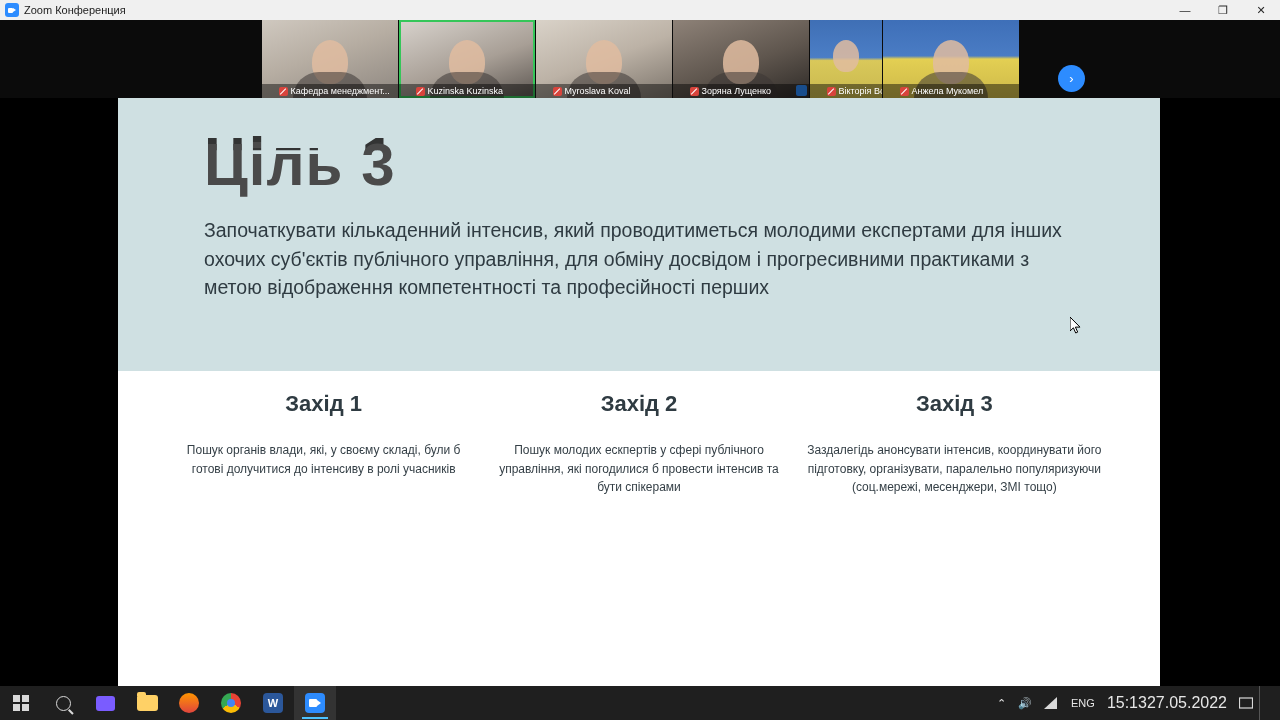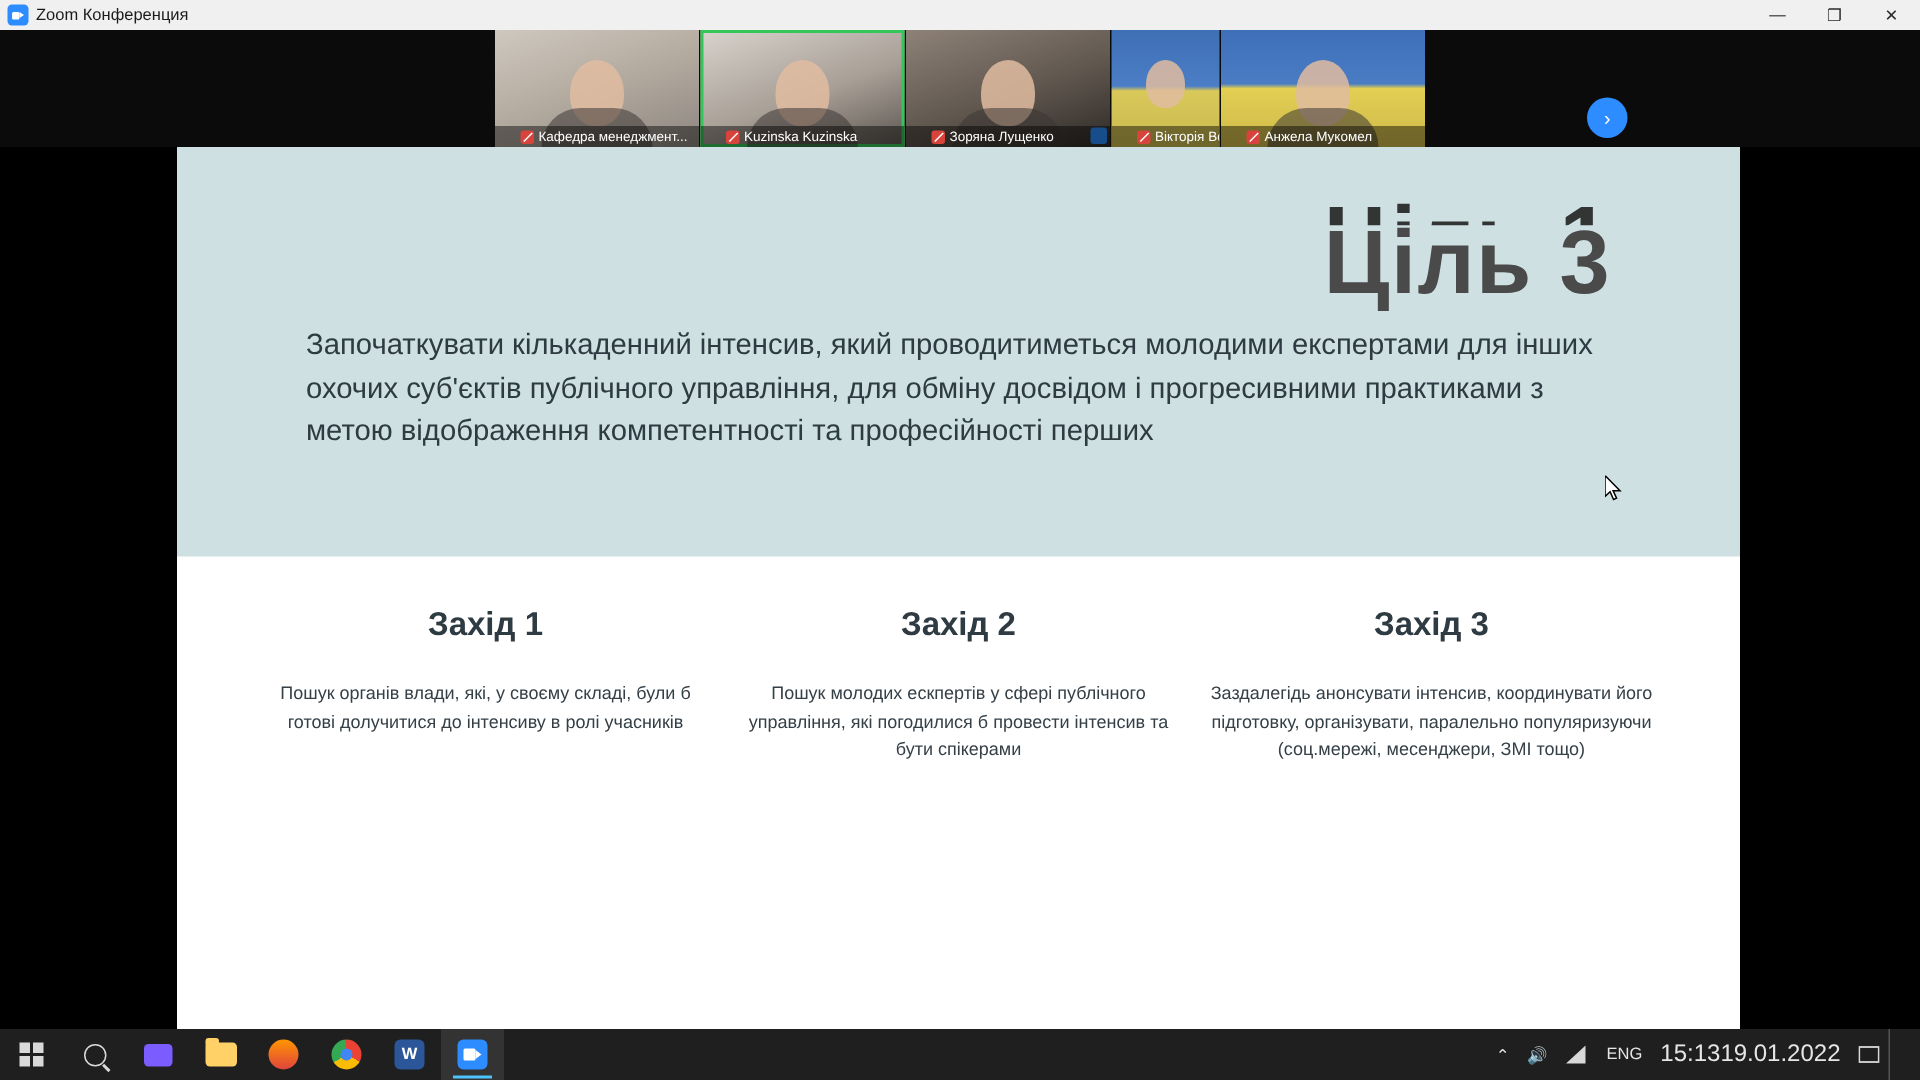--- a/index.html
+++ b/index.html
@@ -180,22 +180,22 @@
     overflow: hidden;
   }
   .slide-top {
     height: 273px;
     background: #cfe0e2;
     padding: 0 86px;
     box-sizing: border-box;
   }
   .goal-title {
     position: relative;
-    text-align: right;
-    padding-top: 42px;
+    text-align: left;
+    padding-top: 32px;
     height: 110px;
     box-sizing: border-box;
   }
   .goal-ghost {
     position: absolute;
     left: 0; right: 0; top: 26px;
     font-size: 60px;
     font-weight: bold;
     color: #2b2b2b;
     letter-spacing: 1px;
@@ -210,21 +210,21 @@
     letter-spacing: 1px;
   }
   .goal-desc {
     margin-top: 8px;
     font-size: 19.5px;
     line-height: 1.47;
     color: #2f3b42;
   }
   .slide-bottom {
     display: flex;
-    padding: 32px 56px 0 56px;
+    padding: 20px 56px 0 56px;
     box-sizing: border-box;
     gap: 16px;
   }
   .col { flex: 1 1 0; text-align: center; }
   .col h3 {
     margin: 0 0 24px 0;
     font-size: 22px;
     font-weight: bold;
     color: #2f3b42;
   }
@@ -360,20 +360,28 @@
 
       <div class="tile v2 active">
         <div class="face"></div>
         <div class="body"></div>
         <div class="name">
           <span class="mic-muted"></span>
           <span>Kuzinska Kuzinska</span>
         </div>
       </div>
 
+      <div class="tile v3">
+        <div class="face"></div>
+        <div class="body"></div>
+        <div class="name">
+          <span class="mic-muted"></span>
+          <span>Myroslava Koval</span>
+        </div>
+      </div>
 
       <div class="tile v4">
         <div class="face"></div>
         <div class="body"></div>
         <div class="pin-badge"></div>
         <div class="name">
           <span class="mic-muted"></span>
           <span>Зоряна Лущенко</span>
         </div>
       </div>
@@ -476,21 +484,21 @@
       <div>⌃</div>
       <div>🔊</div>
       <div>
         <svg width="15" height="13" viewBox="0 0 15 13">
           <polygon points="0,12 13,12 13,0" fill="#d9d9d9"></polygon>
         </svg>
       </div>
       <div>ENG</div>
       <div class="clock">
         <div>15:13</div>
-        <div>19.01.2022</div>
+        <div>27.05.2022</div>
       </div>
       <div>
         <svg width="14" height="13" viewBox="0 0 14 13">
           <rect x="0.5" y="1" width="13" height="10" fill="none" stroke="#d9d9d9" stroke-width="1.2"></rect>
         </svg>
       </div>
       <div class="show-desktop"></div>
     </div>
   </div>
 

